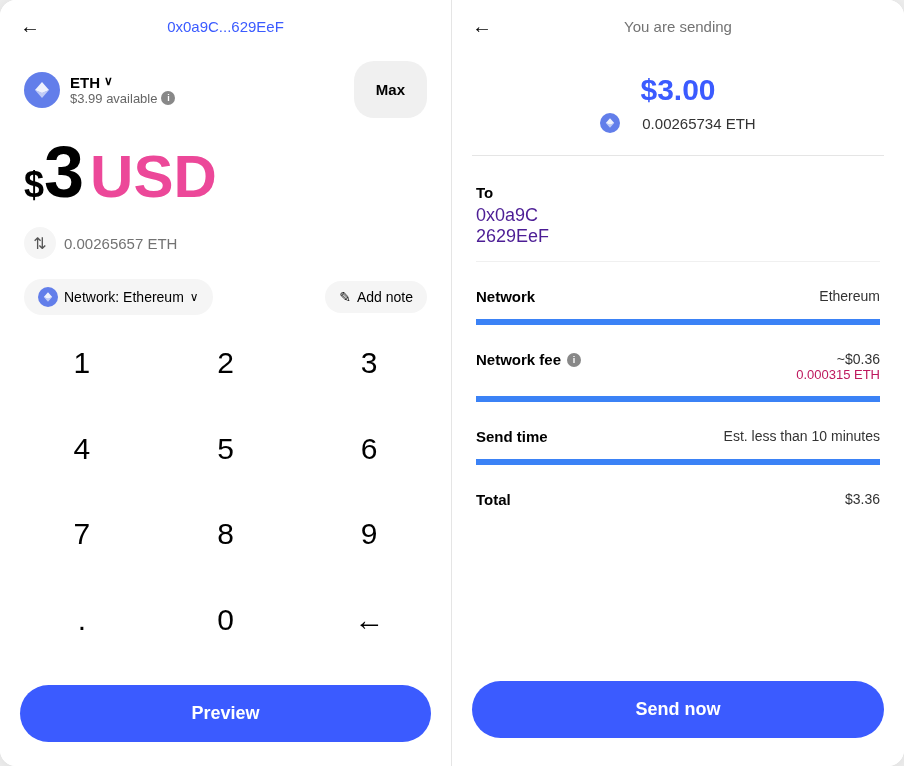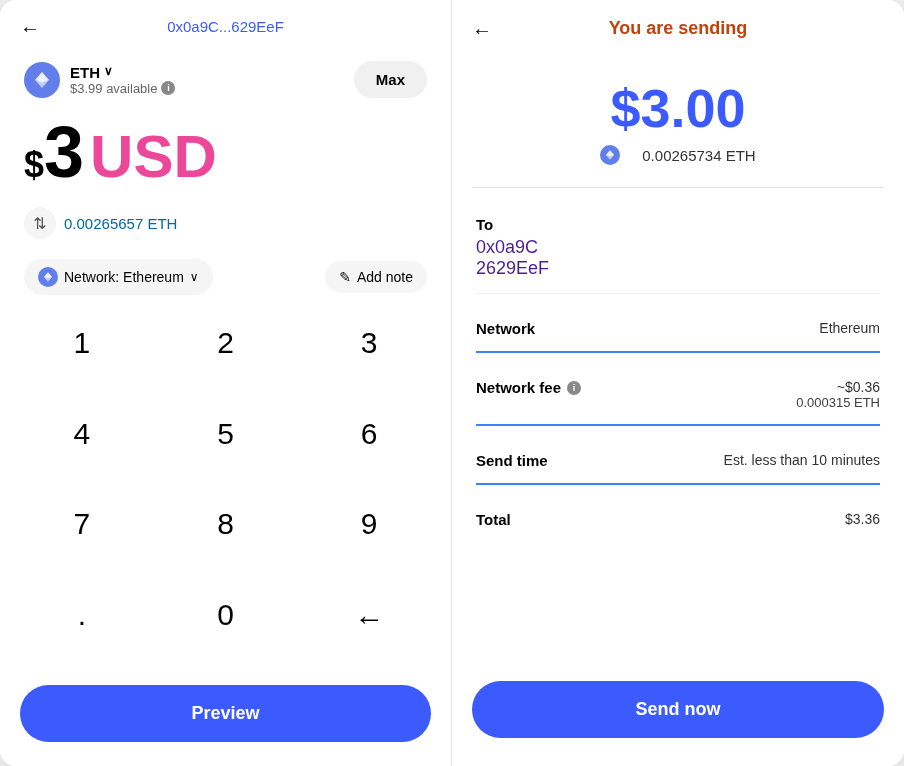--- a/index.html
+++ b/index.html
@@ -103,21 +103,21 @@
       align-items: center;
       justify-content: center;
       color: #fff;
       font-size: 9px;
       font-weight: bold;
     }
     .max-btn {
       background: #f0f0f0;
       border: none;
       border-radius: 20px;
-      padding: 10px 22px;
+      padding: 20px 22px;
       font-size: 15px;
       font-weight: 600;
       cursor: pointer;
       color: #000;
     }
     .amount-display {
       padding: 10px 24px 4px;
       display: flex;
       align-items: baseline;
     }
@@ -152,21 +152,21 @@
       border-radius: 50%;
       display: flex;
       align-items: center;
       justify-content: center;
       font-size: 16px;
       color: #555;
       cursor: pointer;
     }
     .eth-amount {
       font-size: 15px;
-      color: #0369a1;
+      color: #737373;
     }
     .options-row {
       display: flex;
       align-items: center;
       gap: 12px;
       padding: 12px 24px;
       justify-content: space-between;
     }
     .network-btn {
       display: flex;
@@ -247,30 +247,30 @@
     .right-back-btn {
       position: absolute;
       left: 20px;
       font-size: 20px;
       color: #000;
       cursor: pointer;
       background: none;
       border: none;
     }
     .right-title {
-      font-size: 18px;
-      font-weight: 700;
-      color: #c2410c;
+      font-size: 15px;
+      font-weight: 400;
+      color: #737373;
     }
     .sending-amount {
       text-align: center;
       padding: 20px 20px 8px;
     }
     .sending-usd {
-      font-size: 54px;
+      font-size: 30px;
       font-weight: 700;
       color: #3B5BFF;
     }
     .sending-eth-row {
       display: flex;
       align-items: center;
       justify-content: center;
       gap: 22px;
       margin-top: 6px;
     }
@@ -304,21 +304,21 @@
     }
     .detail-value {
       font-size: 18px;
       color: #4c1d95;
     }
     .detail-row-inline {
       display: flex;
       justify-content: space-between;
       align-items: flex-start;
       padding: 14px 0;
-      border-bottom: 2px solid #3b82f6;
+      border-bottom: 6px solid #3b82f6;
     }
     .detail-row-inline:last-child {
       border-bottom: none;
     }
     .detail-row-inline .label {
       font-size: 15px;
       font-weight: 700;
       color: #000;
       display: flex;
       align-items: center;
@@ -329,21 +329,21 @@
       color: #333;
       text-align: right;
     }
     .detail-row-inline .value.multi {
       display: flex;
       flex-direction: column;
       align-items: flex-end;
     }
     .sub-value {
       font-size: 13px;
-      color: #404040;
+      color: #be185d;
       margin-left: 28px;
     }
     .send-now-wrapper {
       padding: 16px 20px 28px;
       margin-top: auto;
     }
     .send-now-btn {
       width: 100%;
       background: #3B5BFF;
       color: #fff;

